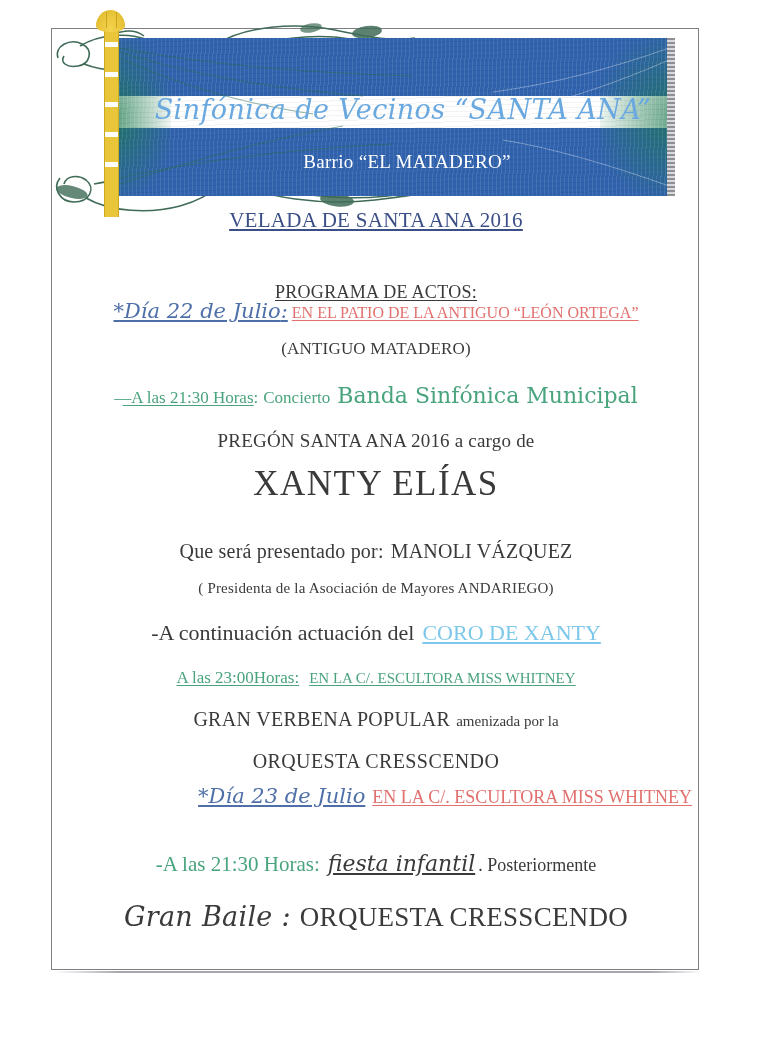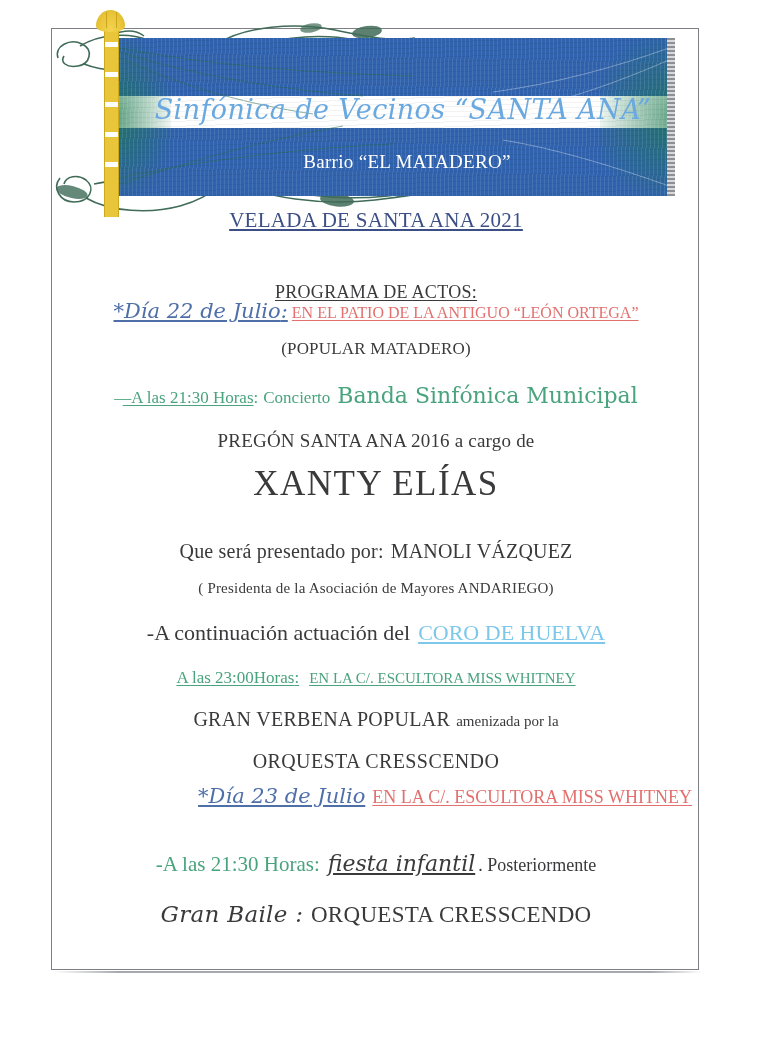--- a/index.html
+++ b/index.html
@@ -194,21 +194,21 @@
   #l-2300       { top: 668px;  font-size: 15px; }
   #l-2300 .hora { font-size: 17px; }
   #l-verbena    { top: 708px;  font-size: 20px; letter-spacing: .3px; }
   #l-verbena .small { font-size: 15px; letter-spacing: 0; }
   #l-orquesta   { top: 750px;  font-size: 20px; letter-spacing: .4px; }
   #l-dia23      { top: 784px;  font-size: 18px; text-align: right; }
   #l-dia23 .big { font-size: 21px; font-style: italic; font-family: "DejaVu Serif", serif; }
   #l-fiesta     { top: 851px;  font-size: 21px; }
   #l-fiesta .inf { font-size: 22px; font-style: italic; font-family: "DejaVu Serif", serif; }
   #l-fiesta .post { font-size: 18px; }
-  #l-granbaile  { top: 901px;  font-size: 23px; letter-spacing: .3px; }
+  #l-granbaile  { top: 901px;  font-size: 27px; letter-spacing: .3px; }
   #l-granbaile .gb { font-style: italic; font-family: "DejaVu Serif", serif; }
 </style>
 </head>
 <body>
 
 <div id="poster-frame"></div>
 <div id="frame-shadow"></div>
 
 <div id="banner-area">
 
@@ -276,33 +276,33 @@
     <div class="seg" style="top:22px"></div>
     <div class="seg" style="top:52px"></div>
     <div class="seg" style="top:82px"></div>
     <div class="seg" style="top:112px"></div>
     <div class="seg" style="top:142px"></div>
   </div>
   <div id="pole-finial"></div>
 </div>
 
 <div class="line" id="l-velada">
-  <span class="c-navy u">VELADA DE SANTA ANA 2021</span>
+  <span class="c-navy u">VELADA DE SANTA ANA 2016</span>
 </div>
 
 <div class="line" id="l-programa">
   <span class="c-ink u">PROGRAMA DE ACTOS:</span>
 </div>
 
 <div class="line" id="l-dia22">
   <span class="big c-steel u">*Día 22 de Julio</span><span class="big c-steel u">:</span><span class="c-red u" style="margin-left:4px">EN EL PATIO DE LA ANTIGUO “LEÓN ORTEGA”</span>
 </div>
 
 <div class="line" id="l-antiguo">
-  <span class="c-ink">(POPULAR MATADERO)</span>
+  <span class="c-ink">(ANTIGUO MATADERO)</span>
 </div>
 
 <div class="line" id="l-concierto">
   <span class="hora c-green">–</span><span class="hora c-green u">–A  las 21:30 Horas</span><span class="hora c-green">:</span><span class="hora c-green" style="margin-left:5px">Concierto</span><span class="band c-green" style="margin-left:7px">Banda Sinfónica Municipal</span>
 </div>
 
 <div class="line" id="l-pregon">
   <span class="c-ink">PREGÓN SANTA ANA 2016 a cargo de</span>
 </div>
 
@@ -312,21 +312,21 @@
 
 <div class="line" id="l-presentado">
   <span class="c-ink">Que será presentado por:</span><span class="c-ink" style="margin-left:7px">MANOLI  VÁZQUEZ</span>
 </div>
 
 <div class="line" id="l-presidenta">
   <span class="c-ink">( Presidenta  de la Asociación de  Mayores ANDARIEGO)</span>
 </div>
 
 <div class="line" id="l-coro">
-  <span class="c-ink">-A continuación  actuación del</span><span class="coro c-cyan u" style="margin-left:8px">CORO DE HUELVA</span>
+  <span class="c-ink">-A continuación  actuación del</span><span class="coro c-cyan u" style="margin-left:8px">CORO DE XANTY</span>
 </div>
 
 <div class="line" id="l-2300">
   <span class="hora c-green u">A las 23:00Horas</span><span class="hora c-green u">:</span><span class="c-green u" style="margin-left:10px">EN  LA C/. ESCULTORA MISS WHITNEY</span>
 </div>
 
 <div class="line" id="l-verbena">
   <span class="c-ink">GRAN  VERBENA  POPULAR</span><span class="small c-ink" style="margin-left:6px">amenizada por la</span>
 </div>
 

